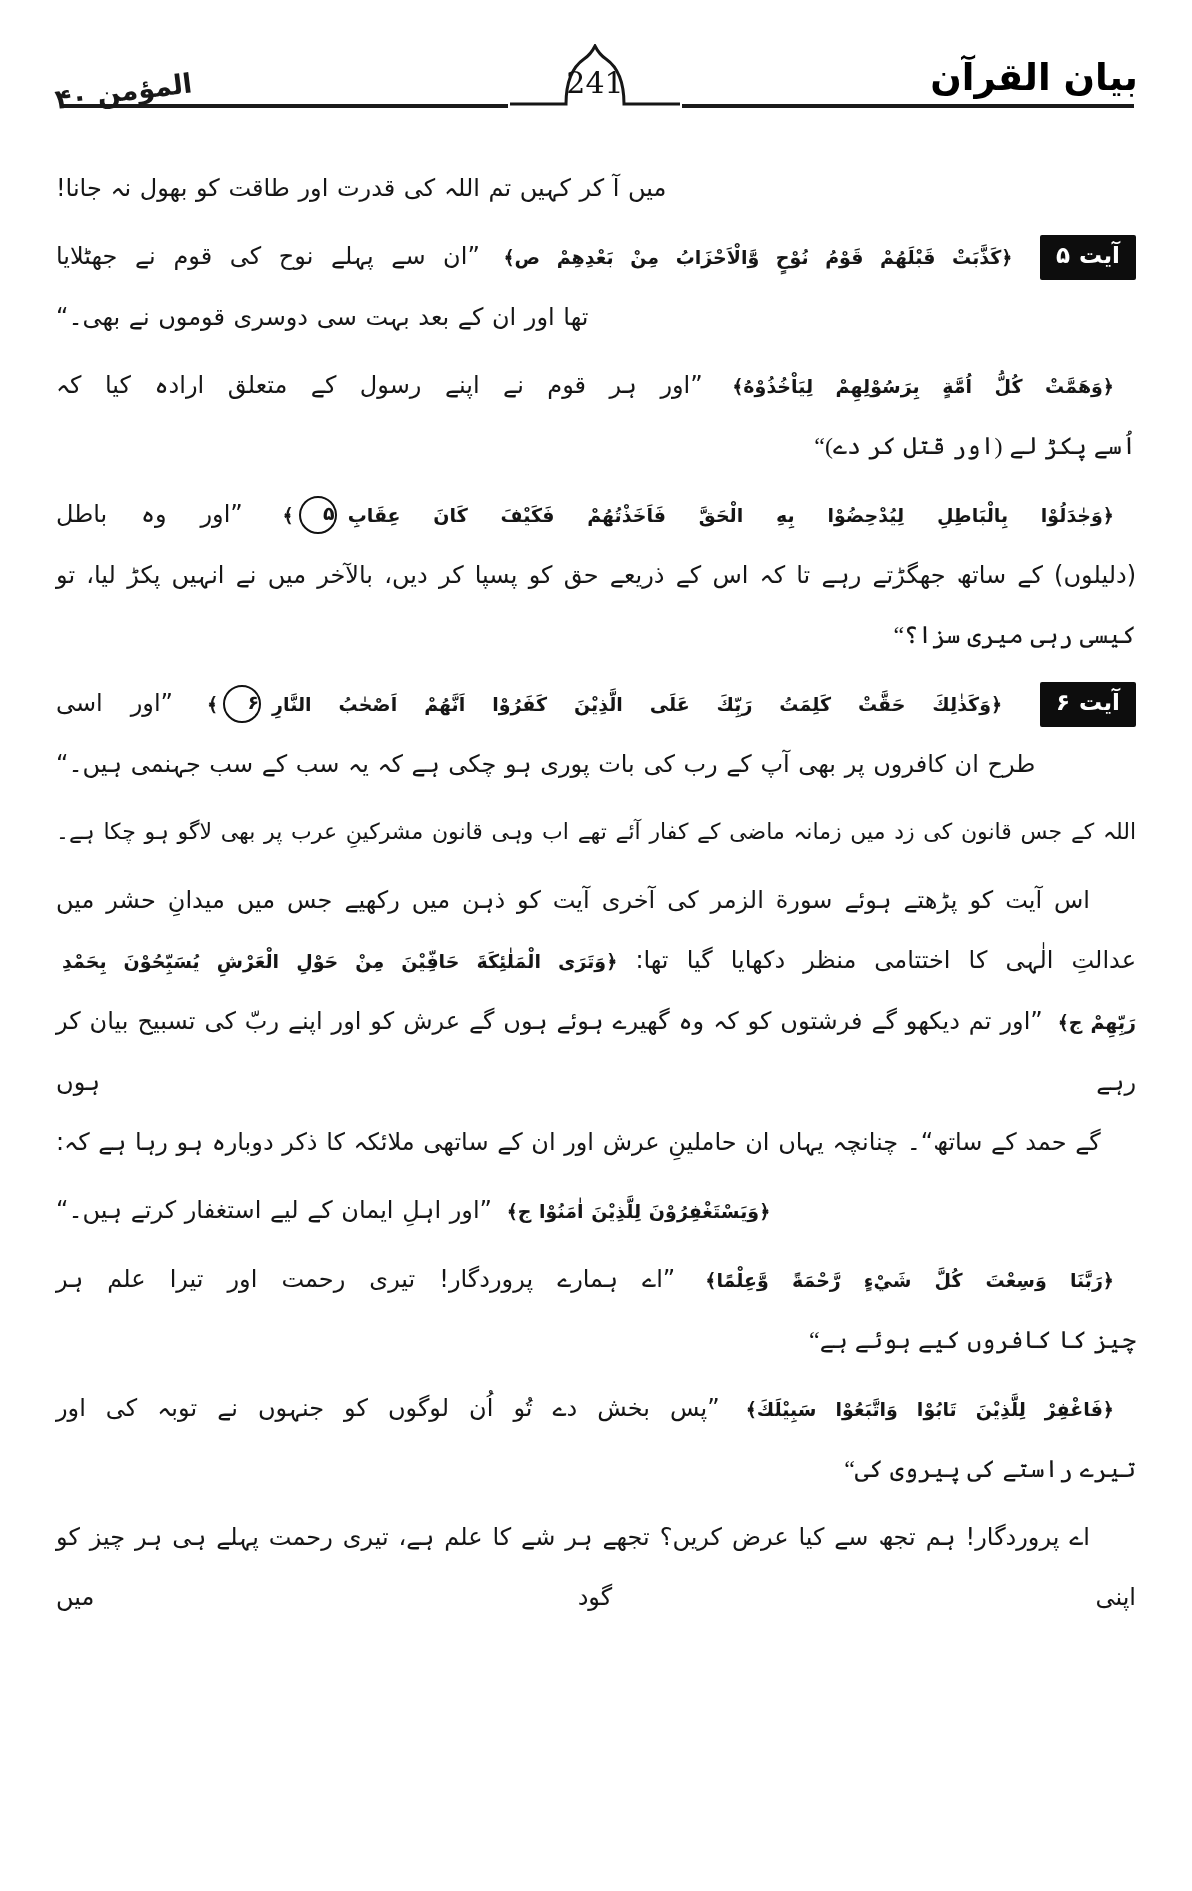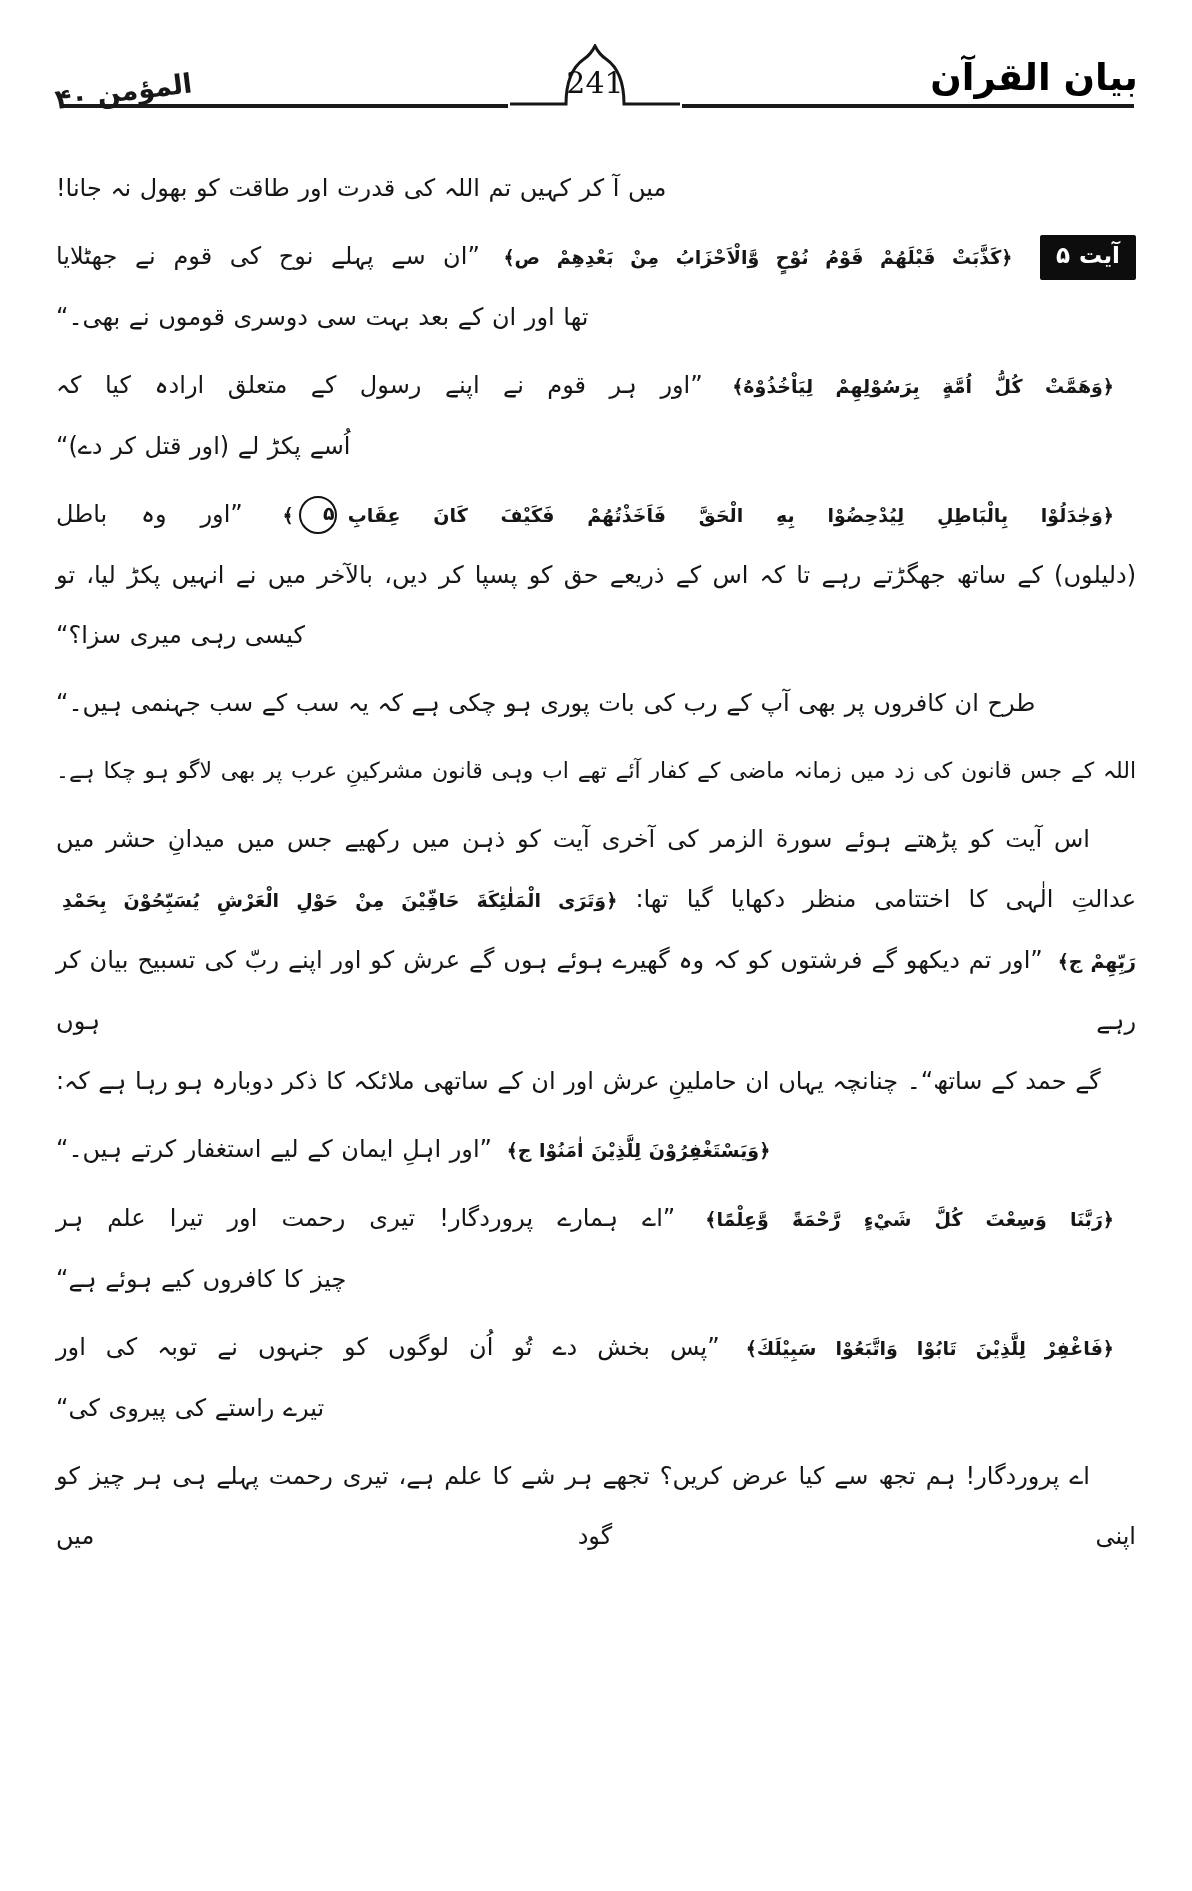--- a/index.html
+++ b/index.html
@@ -29,21 +29,21 @@
     direction:rtl; padding:10px 56px 0 56px;
   }
   .block{margin-bottom:8px;}
   .line{
     line-height:60px; font-size:24px; color:#161616;
     word-spacing:1px;
   }
   .j{text-align:justify; text-align-last:justify;}
   .r{text-align:left;}
   .l{text-align:left;}
-  .c{text-align:left;}
+  .c{text-align:right;font-family:Liberation Serif, serif;}
   .cl{text-align:center; padding-left:24%;}
   .ind{text-indent:46px;}
   .ind-sm{text-indent:22px;}
   .ar{font-weight:bold; font-size:19px; margin-left:6px;}
   .ur{}
   .note .line{font-size:22px;}
   .aylabel{
     display:inline-block; background:#0d0d0d; color:#ffffff;
     font-weight:bold; font-size:23px; line-height:1;
     padding:9px 16px 13px 16px; margin-left:10px; border-radius:2px;
@@ -108,20 +108,25 @@
       </div>
       <div class="line j">
         <span class="ur">(دلیلوں) کے ساتھ جھگڑتے رہے تا کہ اس کے ذریعے حق کو پسپا کر دیں، بالآخر میں نے انہیں پکڑ لیا، تو</span>
       </div>
       <div class="line c">
         <span class="ur">کیسی رہی میری سزا؟“</span>
       </div>
     </div>
 
     <div class="block">
+      <div class="line j">
+        <span class="aylabel">آیت ۶</span>
+        <span class="ar">﴿وَكَذٰلِكَ حَقَّتْ كَلِمَتُ رَبِّكَ عَلَى الَّذِيْنَ كَفَرُوْا اَنَّهُمْ اَصْحٰبُ النَّارِ</span><span class="aynum">۶</span><span class="ar">﴾</span>
+        <span class="ur">”اور اسی</span>
+      </div>
       <div class="line r">
         <span class="ur">طرح ان کافروں پر بھی آپ کے رب کی بات پوری ہو چکی ہے کہ یہ سب کے سب جہنمی ہیں۔“</span>
       </div>
     </div>
 
     <div class="block note">
       <div class="line j">
         <span class="ur">اللہ کے جس قانون کی زد میں زمانہ ماضی کے کفار آئے تھے اب وہی قانون مشرکینِ عرب پر بھی لاگو ہو چکا ہے۔</span>
       </div>
     </div>

